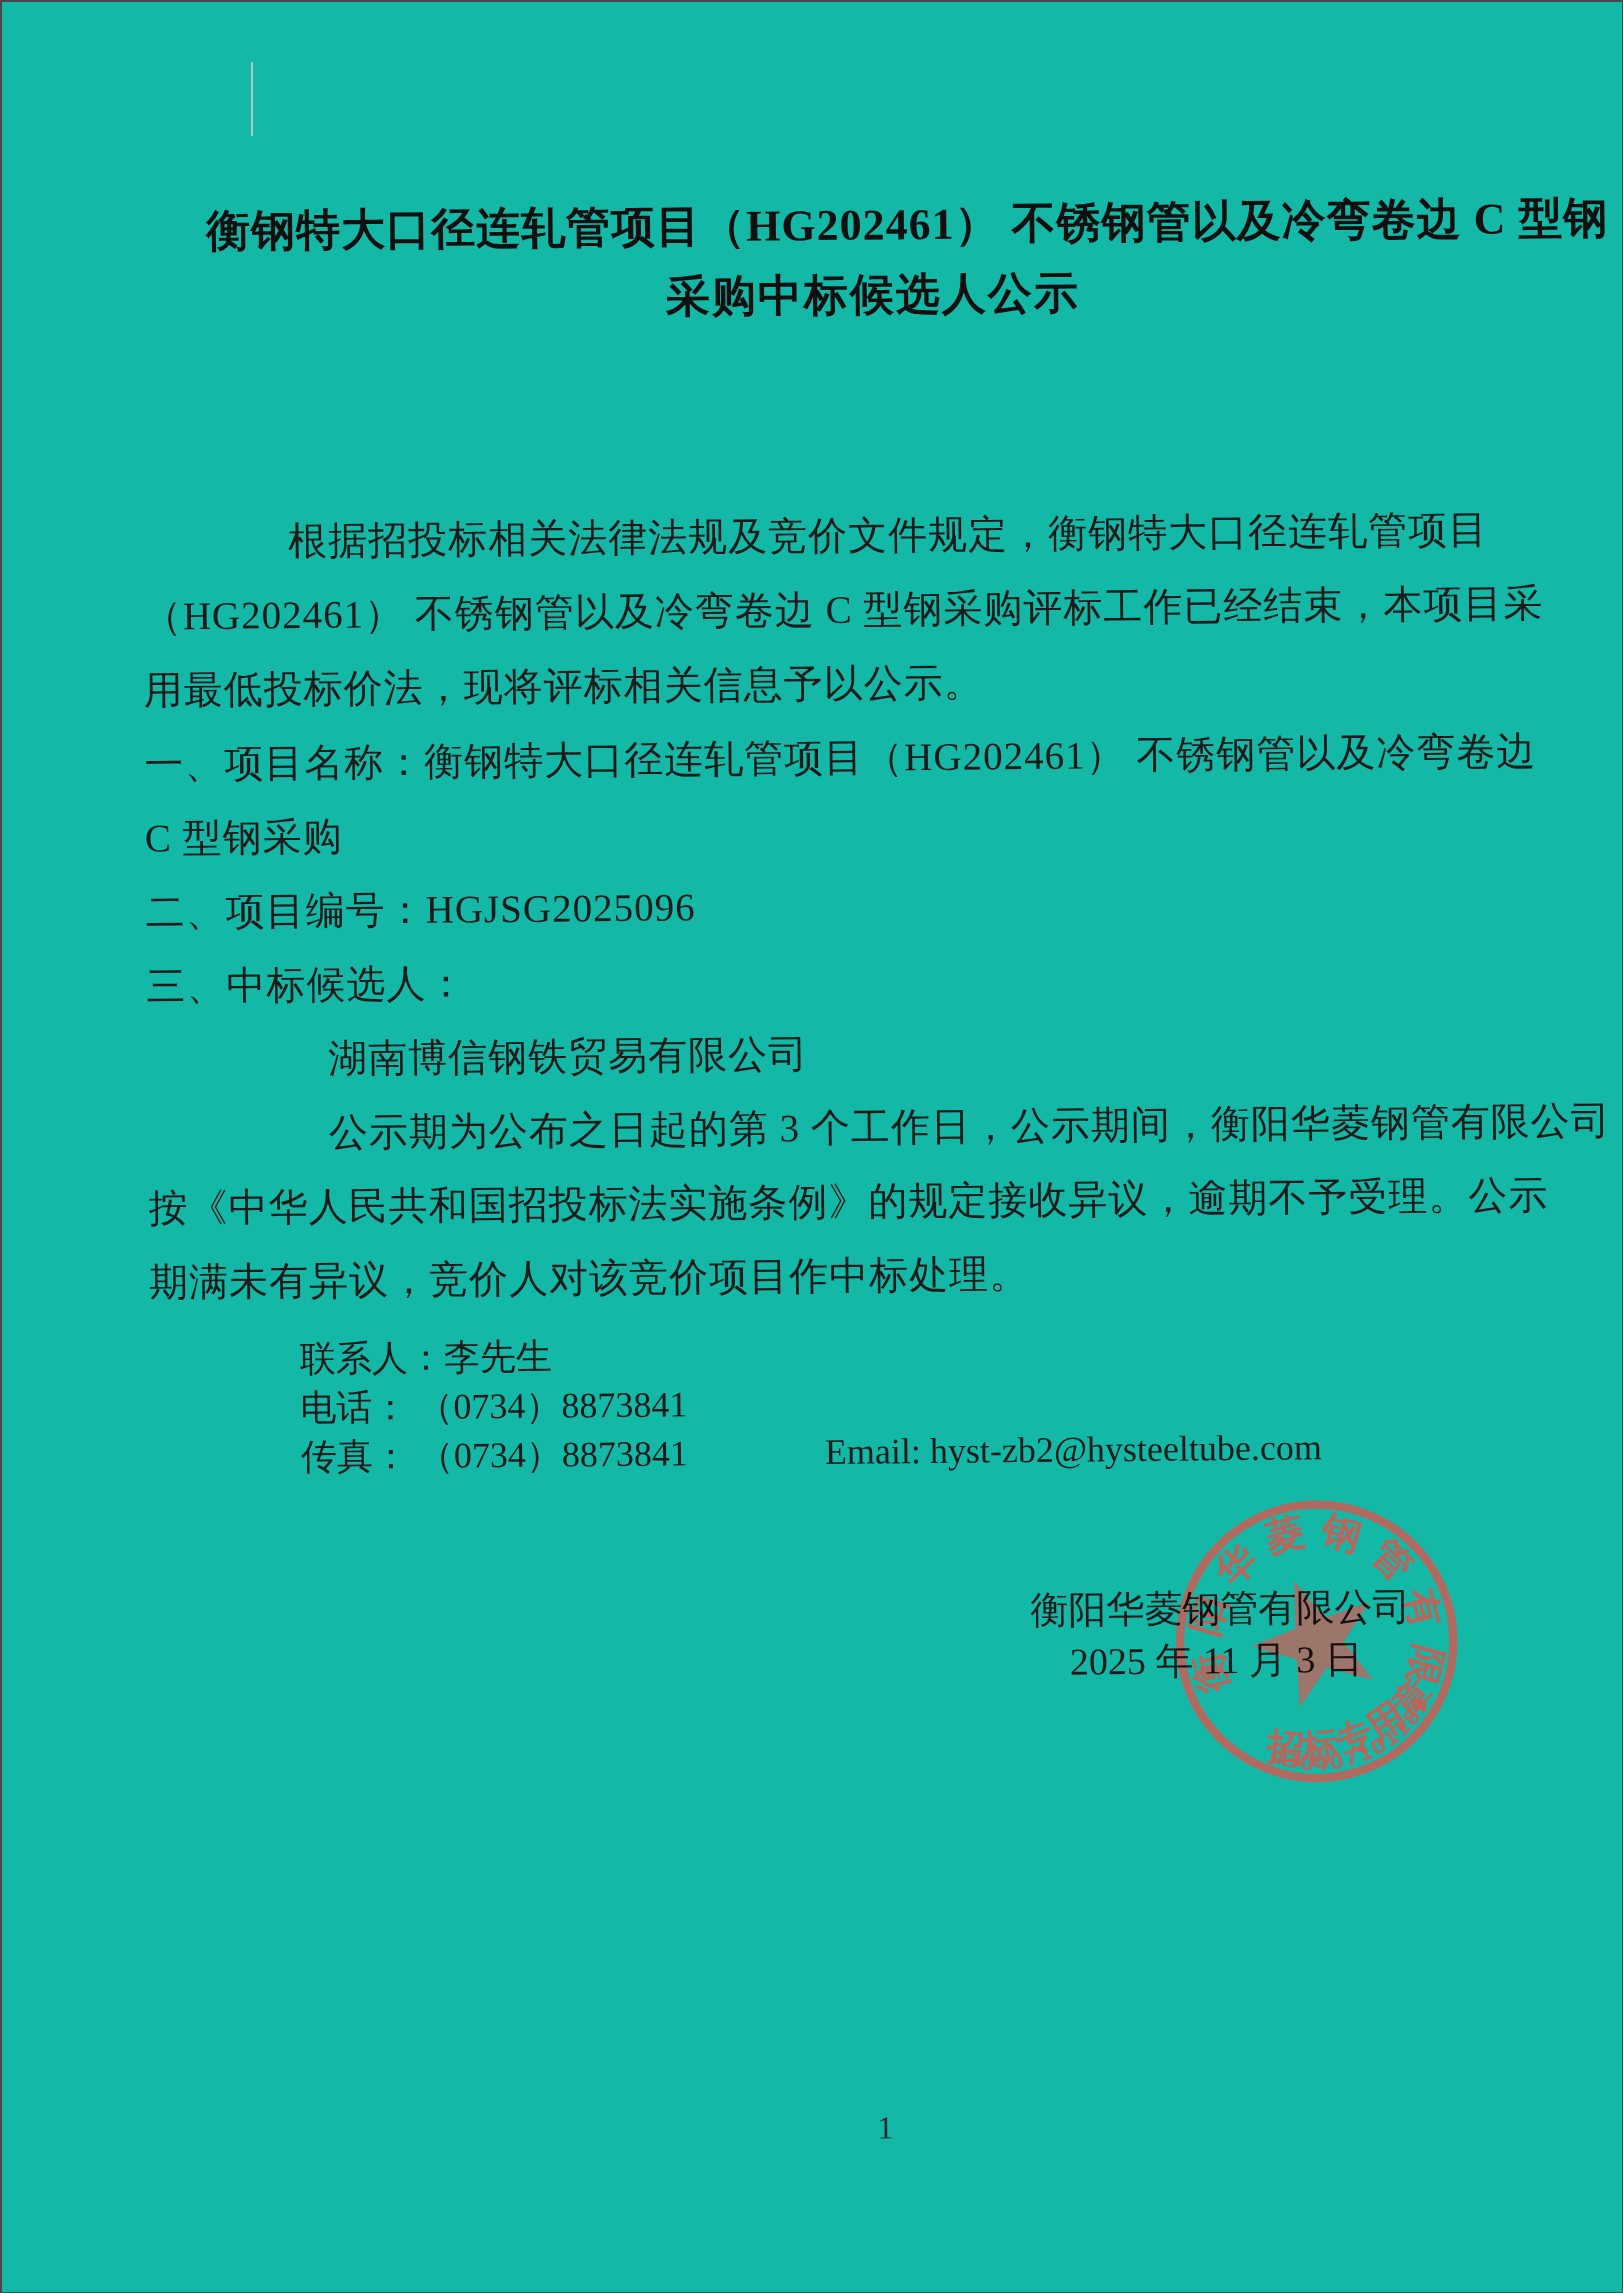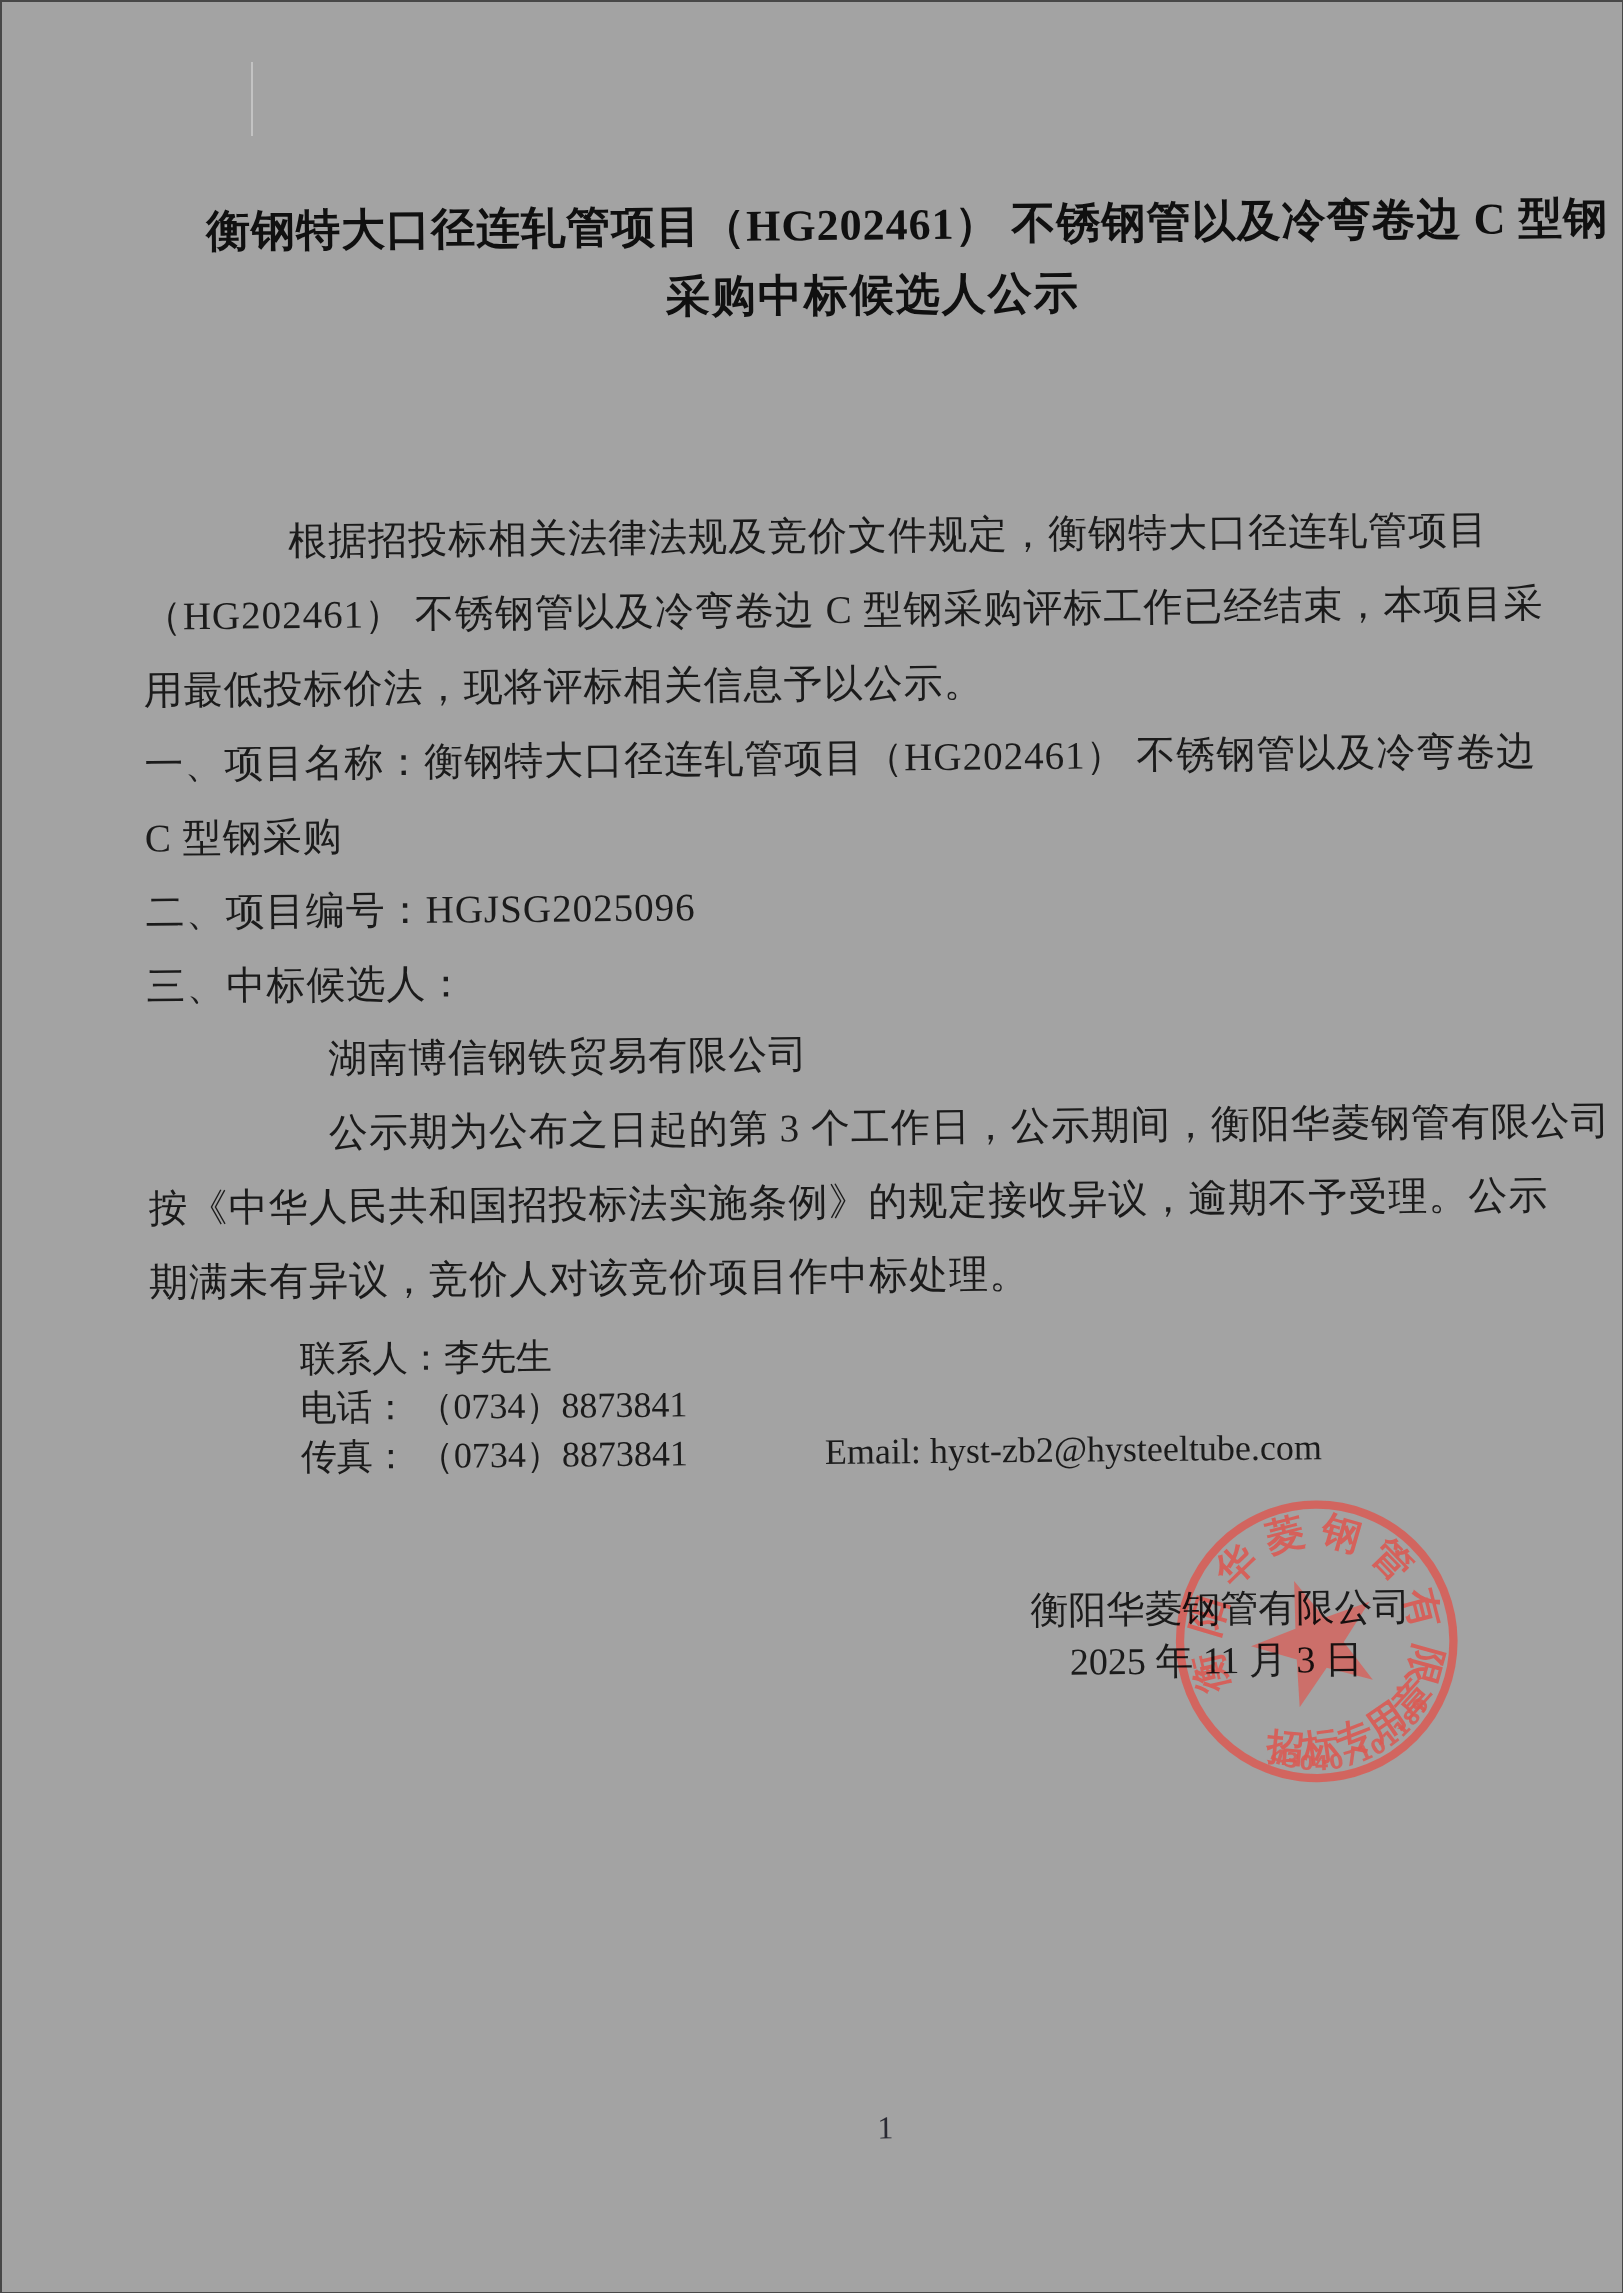--- a/index.html
+++ b/index.html
@@ -1,20 +1,20 @@
 <!DOCTYPE html>
 <html><head>
 <meta charset="utf-8">
 <style>
   html,body{margin:0;padding:0;background:#ffffff;}
   .page{
     position:relative;
     width:1624px;height:2294px;
     box-sizing:border-box;
-    background:#a3a3a3;
+    background:#14b8a6;
     border:2px solid #484848;
     overflow:hidden;
     font-family:"Liberation Serif","DejaVu Serif",serif;
     color:#1b1b1b;
   }
   .tilt{
     position:absolute;inset:0;
     transform:rotate(-0.55deg);
     transform-origin:410px 1151px;
   }

